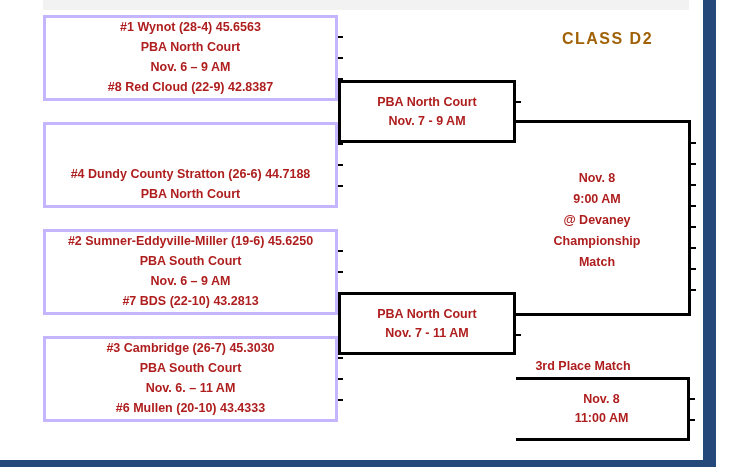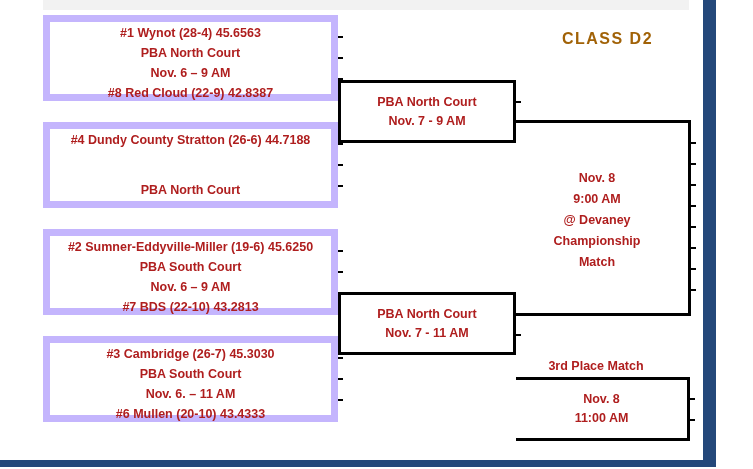--- a/index.html
+++ b/index.html
@@ -4,41 +4,41 @@
 <style>
   html,body{margin:0;padding:0;background:#fff;}
   #stage{
     position:relative;width:753px;height:469px;background:#ffffff;overflow:hidden;
     font-family:"Liberation Sans","DejaVu Sans",sans-serif;font-weight:bold;color:#AF1E1E;
   }
   .strip{position:absolute;left:43px;top:0;width:646px;height:10px;background:#F2F2F2;}
   .bar-right{position:absolute;left:703px;top:0;width:13px;height:467px;background:#24487A;}
   .bar-bottom{position:absolute;left:0;top:460px;width:716px;height:7px;background:#24487A;}
 
-  .r1box{position:absolute;left:43px;width:295px;height:86px;border:7px solid #c4b5fd;
+  .r1box{position:absolute;left:43px;width:295px;height:86px;border:3px solid #c4b5fd;
     background:#fff;box-sizing:border-box;display:flex;flex-direction:column;
-    justify-content:space-between;padding:1px 0;}
+    justify-content:flex-end;padding:1px 0;}
   .r1box .ln{height:20px;line-height:20px;text-align:center;font-size:12.5px;white-space:nowrap;}
 
   .sfbox{position:absolute;left:338px;width:178px;height:63px;border:3px solid #000;
     background:#fff;box-sizing:border-box;display:flex;flex-direction:column;
     justify-content:center;align-items:center;}
   .sfbox .ln{height:19px;line-height:19px;text-align:center;font-size:12.5px;white-space:nowrap;}
 
   .hline{position:absolute;height:3px;background:#000;}
   .vline{position:absolute;width:3px;background:#000;}
   .tick{position:absolute;width:5px;height:2px;background:#000;}
 
   .title{position:absolute;left:545px;top:30px;width:125px;height:18px;line-height:18px;
     text-align:center;font-size:16px;letter-spacing:1.5px;color:#a16207;}
 
   .champ{position:absolute;left:522px;top:168px;width:150px;text-align:center;}
   .champ .ln{height:21px;line-height:21px;font-size:12.5px;white-space:nowrap;}
 
-  .tp-label{position:absolute;left:509px;top:358px;width:174px;height:16px;line-height:16px;
+  .tp-label{position:absolute;left:496px;top:358px;width:174px;height:16px;line-height:16px;
     text-align:center;font-size:12.5px;white-space:nowrap;}
   .tpbox{position:absolute;left:516px;top:377px;width:174px;height:64px;box-sizing:border-box;
     border-top:3px solid #000;border-right:3px solid #000;border-bottom:3px solid #000;
     background:#fff;display:flex;flex-direction:column;justify-content:center;align-items:center;}
   .tpbox .ln{height:19px;line-height:19px;text-align:center;font-size:12.5px;white-space:nowrap;}
 </style>
 </head>
 <body>
 
 <div id="stage">

